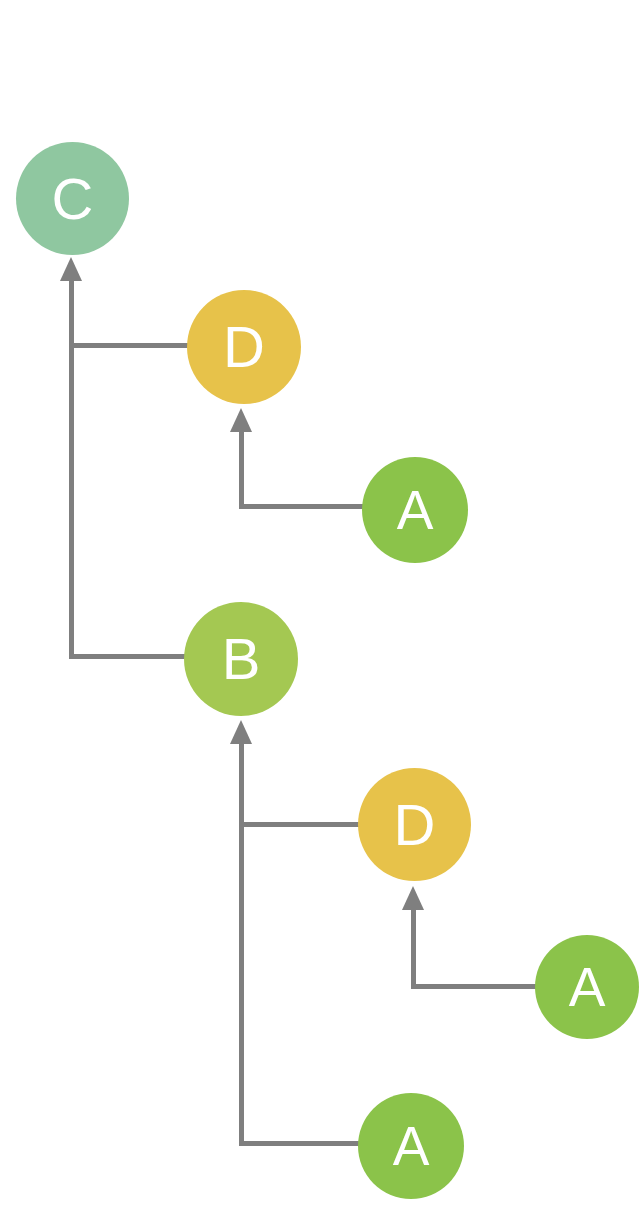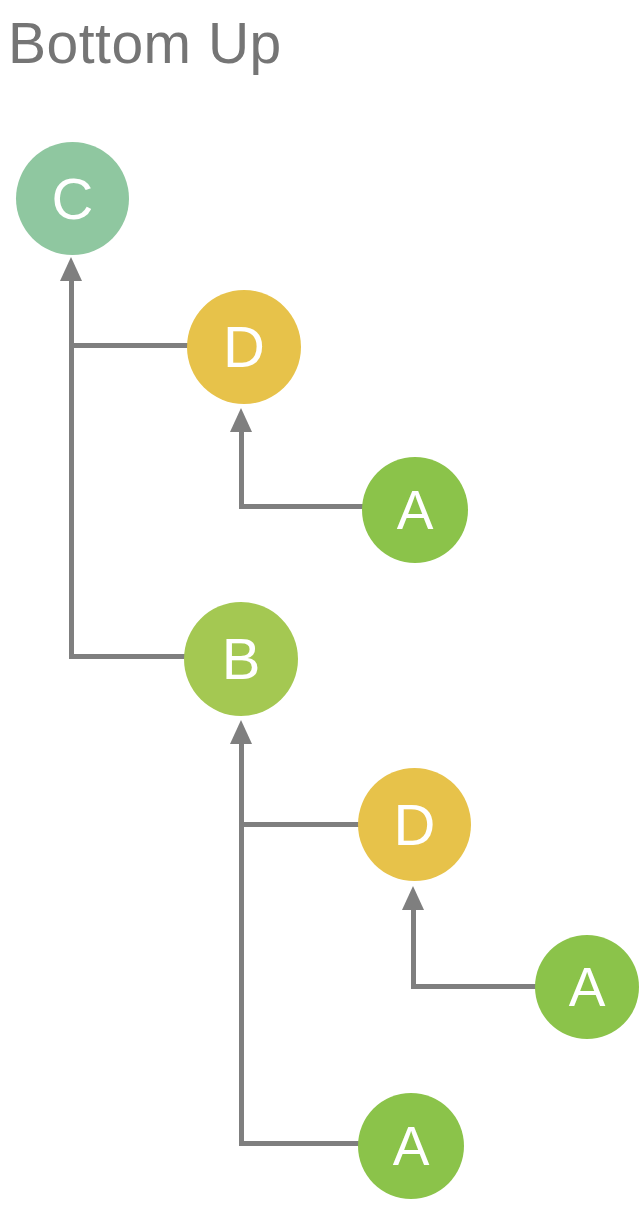--- a/index.html
+++ b/index.html
@@ -79,21 +79,20 @@
   .arrow-to-c  { left: 60px;  top: 257px; }
   .arrow-to-d1 { left: 230px; top: 408px; }
   .arrow-to-b  { left: 230px; top: 720px; }
   .arrow-to-d2 { left: 402px; top: 886px; }
 </style>
 </head>
 <body>
 
 <div class="canvas">
 
-  <div class="title">Bottom Up</div>
 
   <div class="arrowhead arrow-to-c"></div>
   <div class="edge v edge-trunk1-v"></div>
   <div class="edge h edge-branch-d1"></div>
   <div class="edge h edge-elbow-b"></div>
 
   <div class="arrowhead arrow-to-d1"></div>
   <div class="edge v edge-conn1-v"></div>
   <div class="edge h edge-conn1-h"></div>
 

